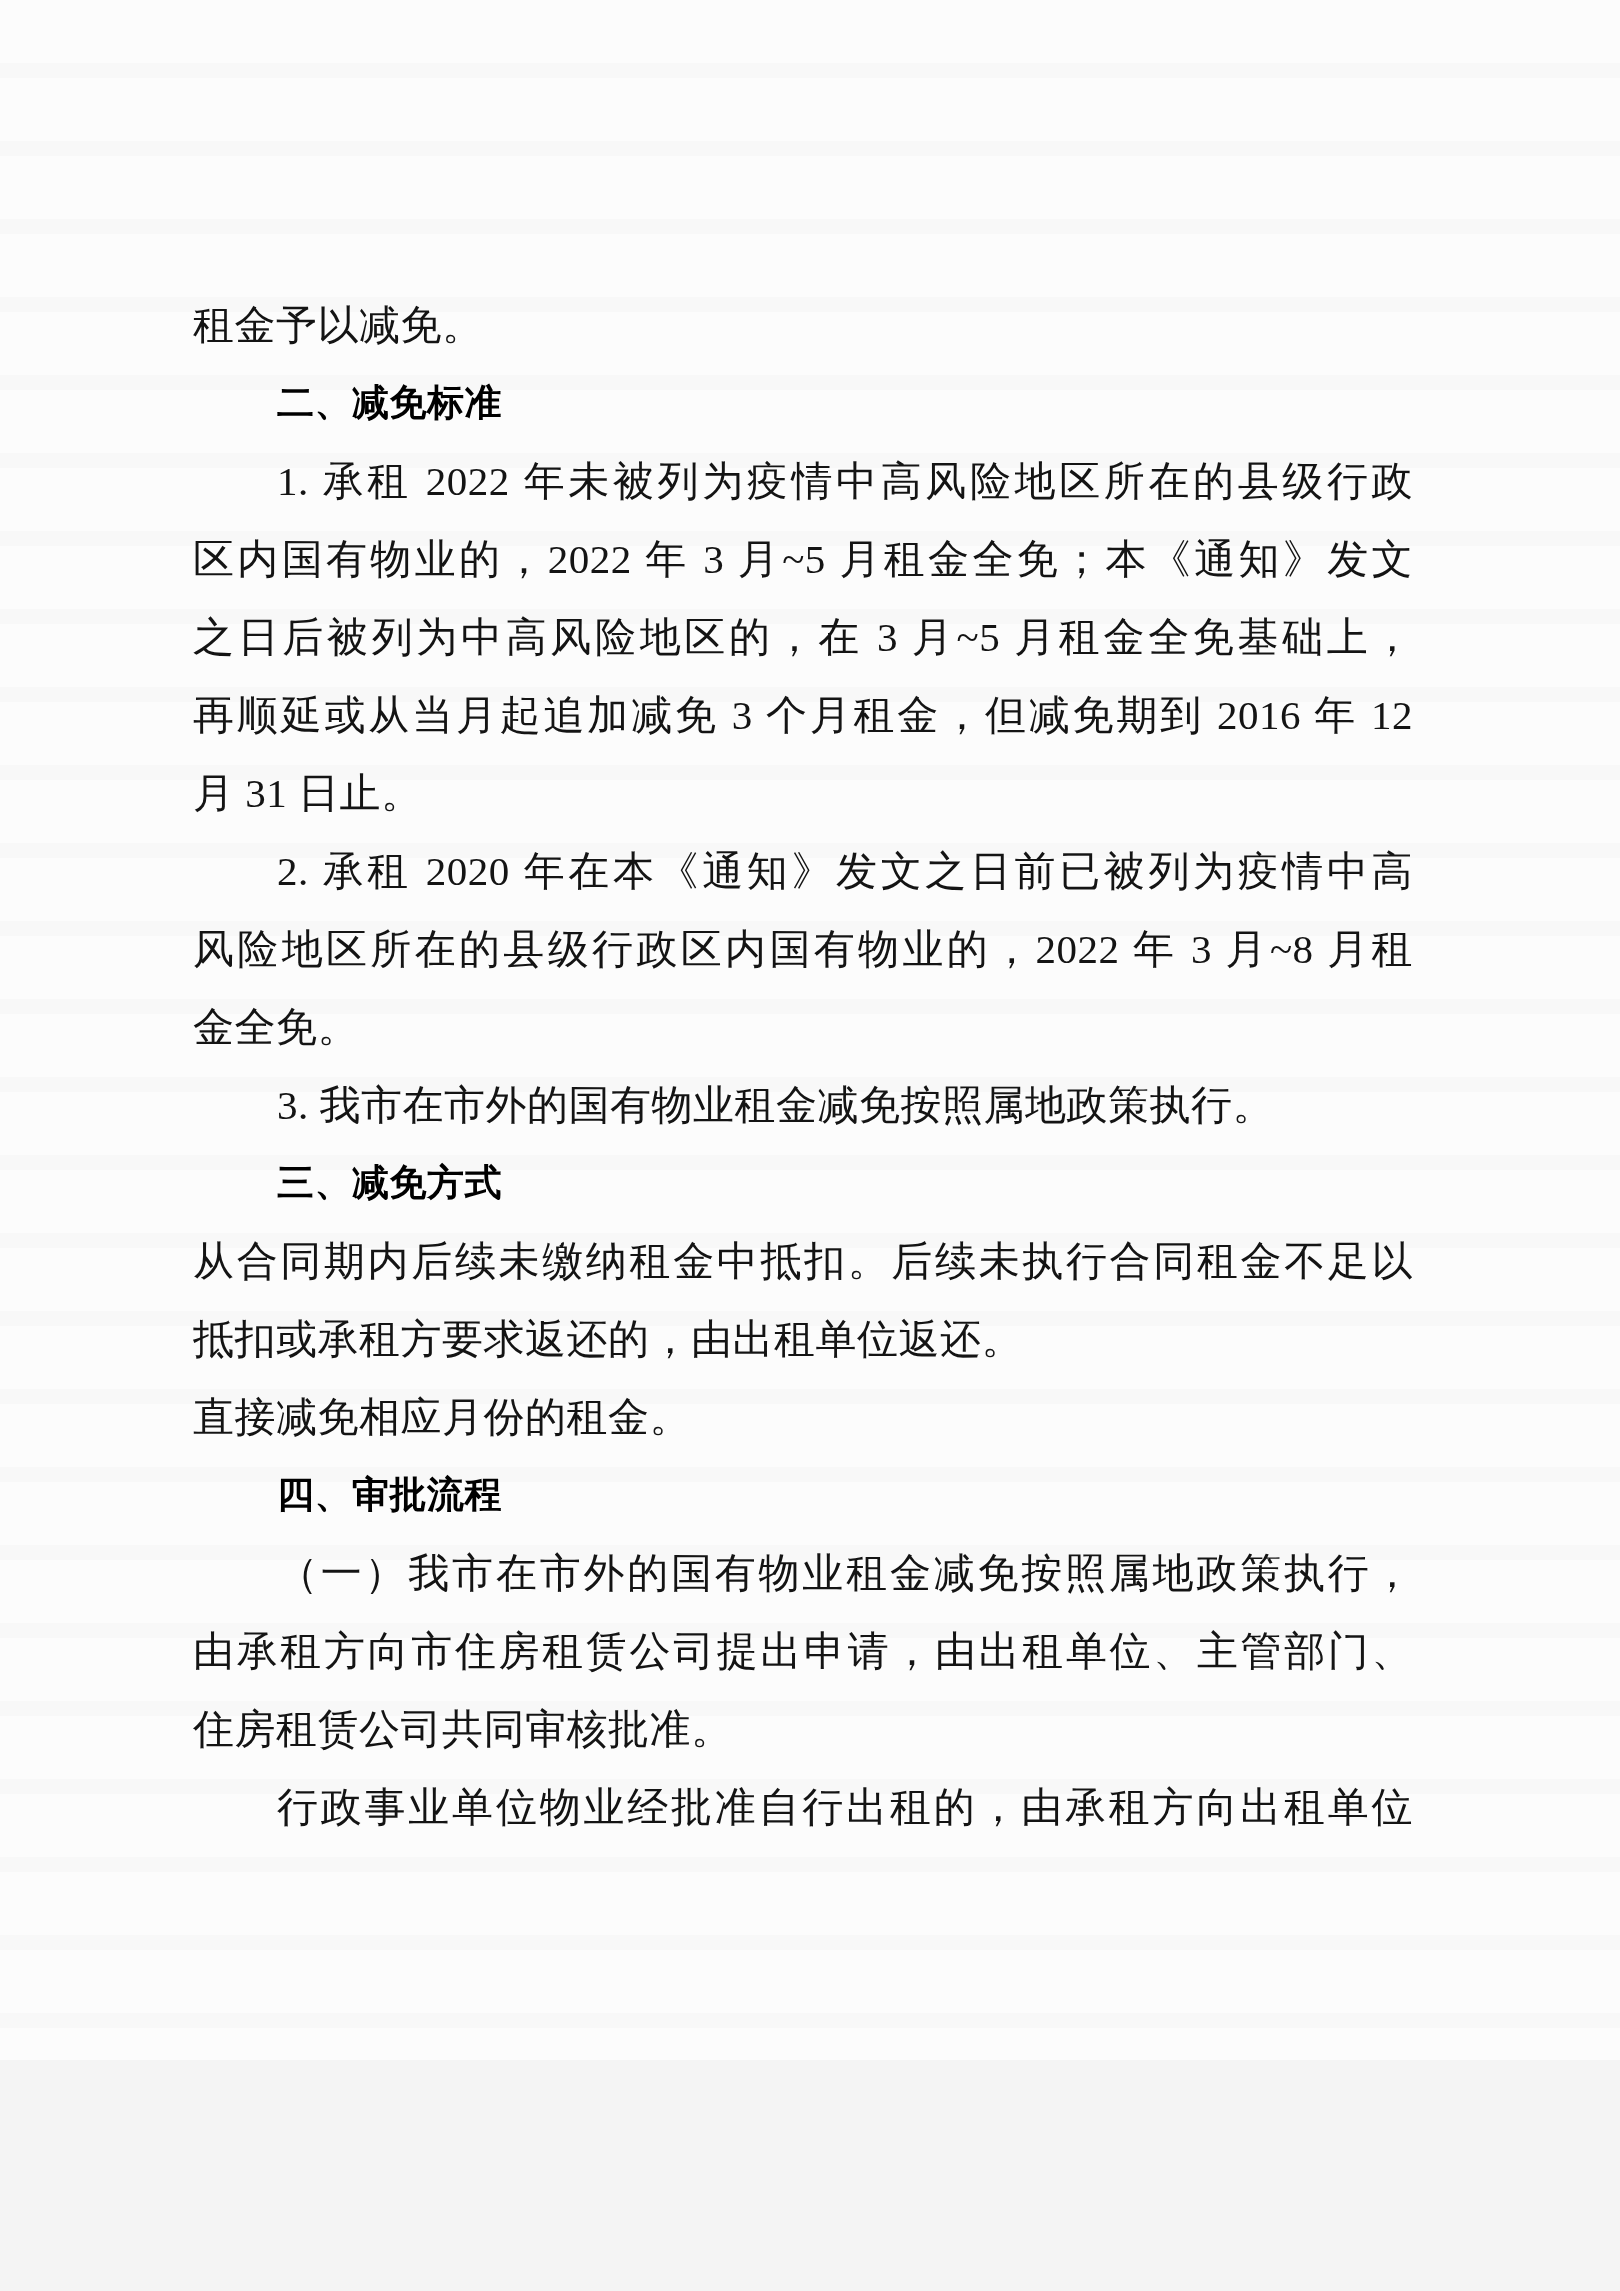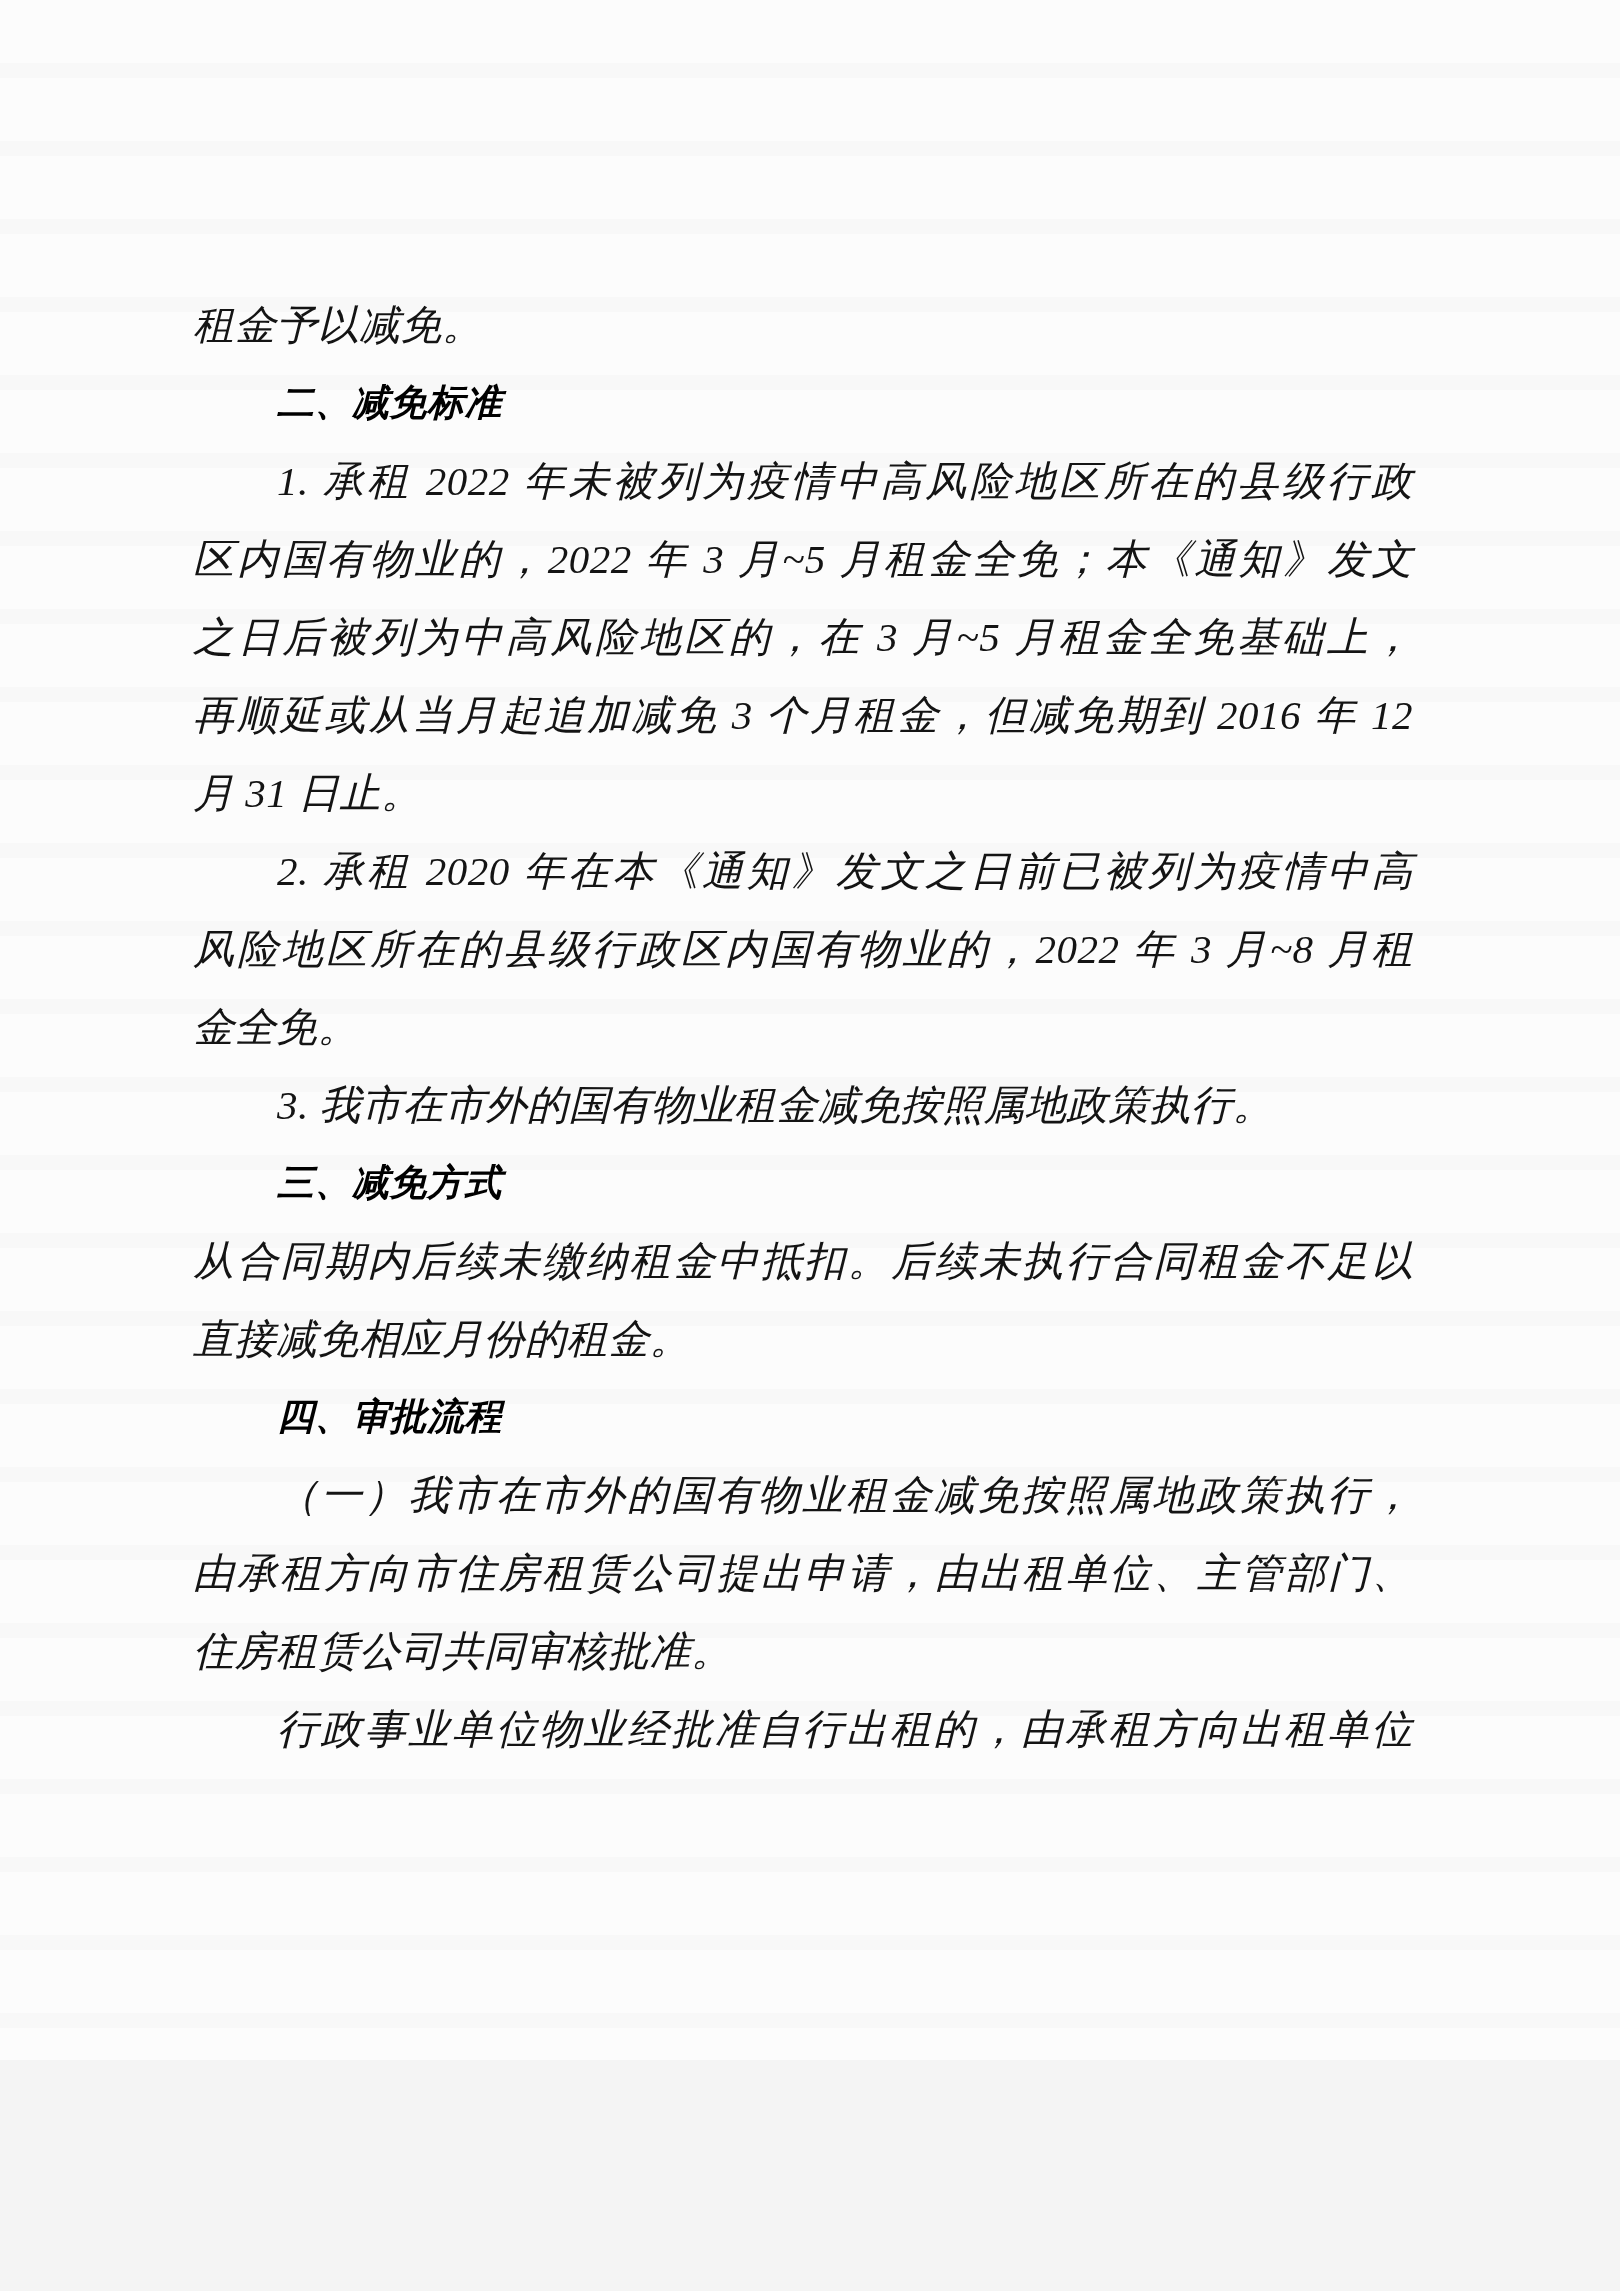--- a/index.html
+++ b/index.html
@@ -13,21 +13,20 @@
     height: 2060px;
     background: #fcfcfc;
     background-image: repeating-linear-gradient(
       180deg,
       #fcfcfc 0px, #fcfcfc 63px,
       #f8f8f8 63px, #f8f8f8 78px
     );
     overflow: hidden;
     color: #141414;
     font-family: "Liberation Serif", "DejaVu Serif", serif;
-    font-style: italic;
   }
   .content {
     position: absolute;
     left: 193px;
     top: 286px;
     width: 1220px;
   }
   .line {
     height: 78px;
     line-height: 78px;
@@ -72,20 +71,21 @@
       <div class="line body justify">区内国有物业的，2022 年 3 月~5 月租金全免；本《通知》发文</div>
       <div class="line body justify">之日后被列为中高风险地区的，在 3 月~5 月租金全免基础上，</div>
       <div class="line body justify">再顺延或从当月起追加减免 3 个月租金，但减免期到 2016 年 12</div>
       <div class="line body">月 31 日止。</div>
       <div class="line body justify indent">2.  承租 2020 年在本《通知》发文之日前已被列为疫情中高</div>
       <div class="line body justify">风险地区所在的县级行政区内国有物业的，2022 年 3 月~8 月租</div>
       <div class="line body">金全免。</div>
       <div class="line body indent">3.  我市在市外的国有物业租金减免按照属地政策执行。</div>
       <div class="line heading indent">三、减免方式</div>
       <div class="line body justify">从合同期内后续未缴纳租金中抵扣。后续未执行合同租金不足以</div>
+      <div class="line body">抵扣或承租方要求返还的，由出租单位返还。</div>
       <div class="line body">直接减免相应月份的租金。</div>
       <div class="line heading indent">四、审批流程</div>
       <div class="line body justify indent">（一）我市在市外的国有物业租金减免按照属地政策执行，</div>
       <div class="line body justify">由承租方向市住房租赁公司提出申请，由出租单位、主管部门、</div>
       <div class="line body">住房租赁公司共同审核批准。</div>
       <div class="line body justify indent">行政事业单位物业经批准自行出租的，由承租方向出租单位</div>
     </div>
   <div class="page-number">— 3 —</div>
 </div>
 

